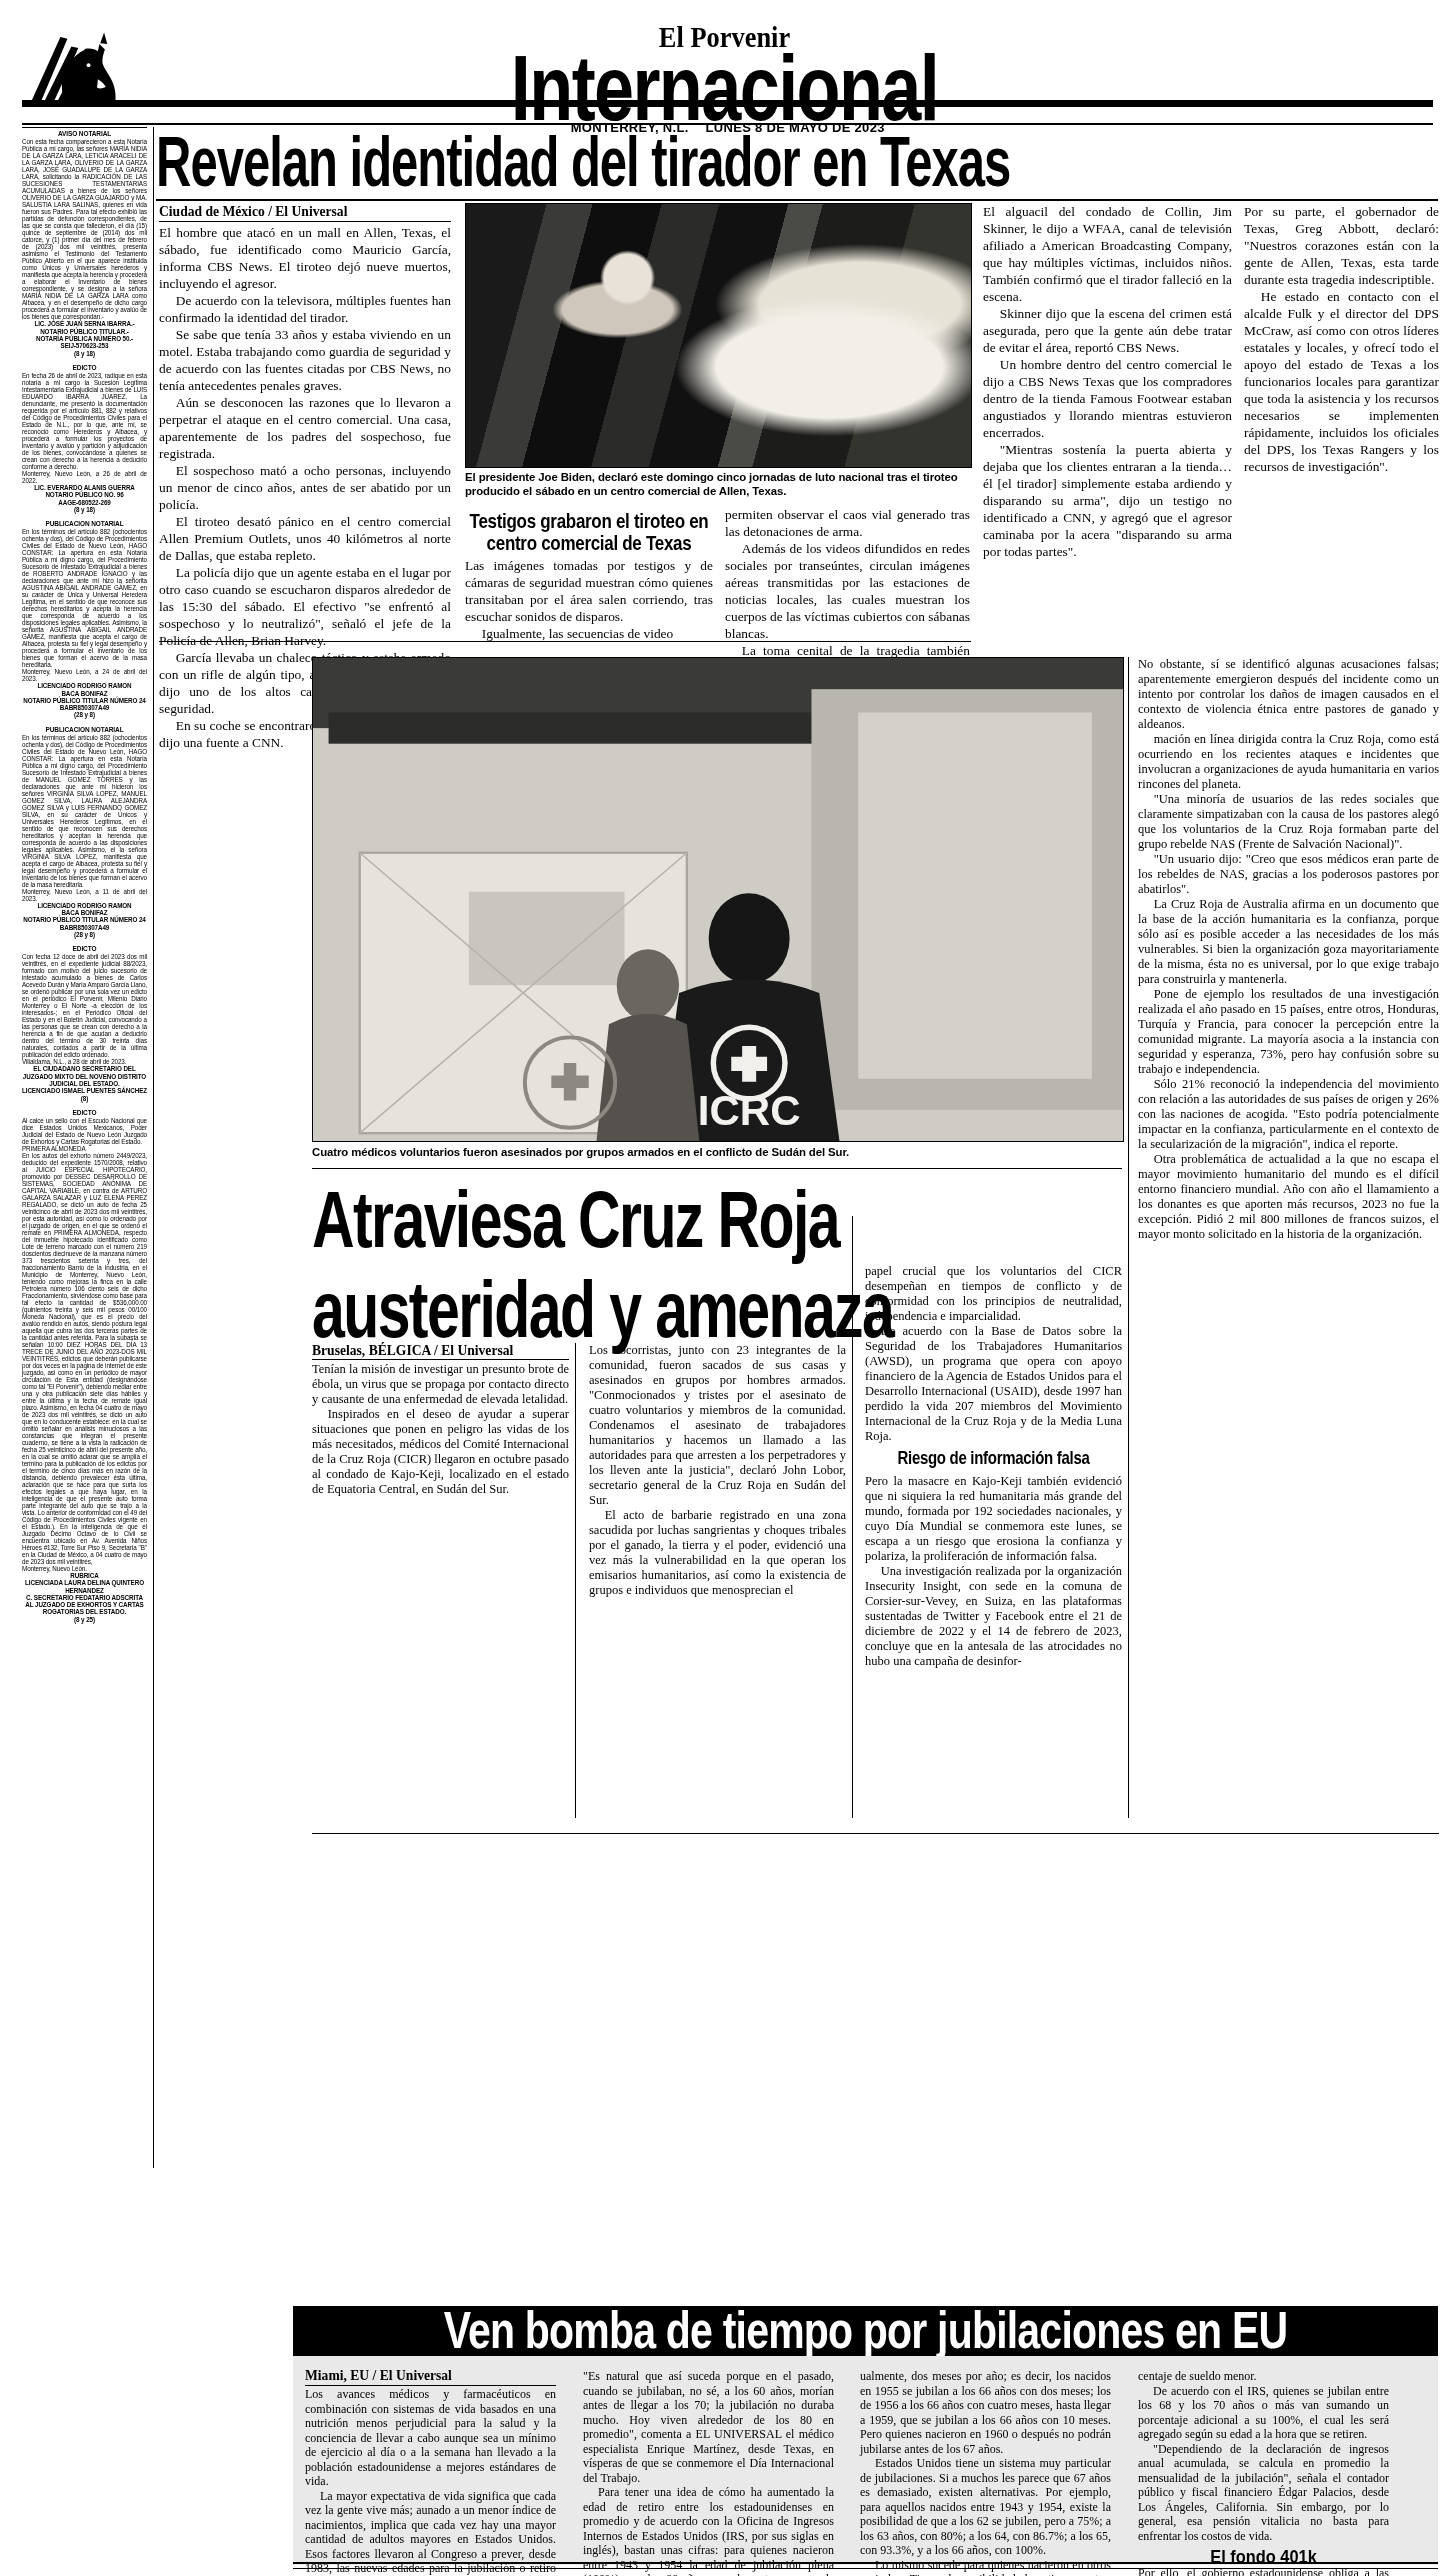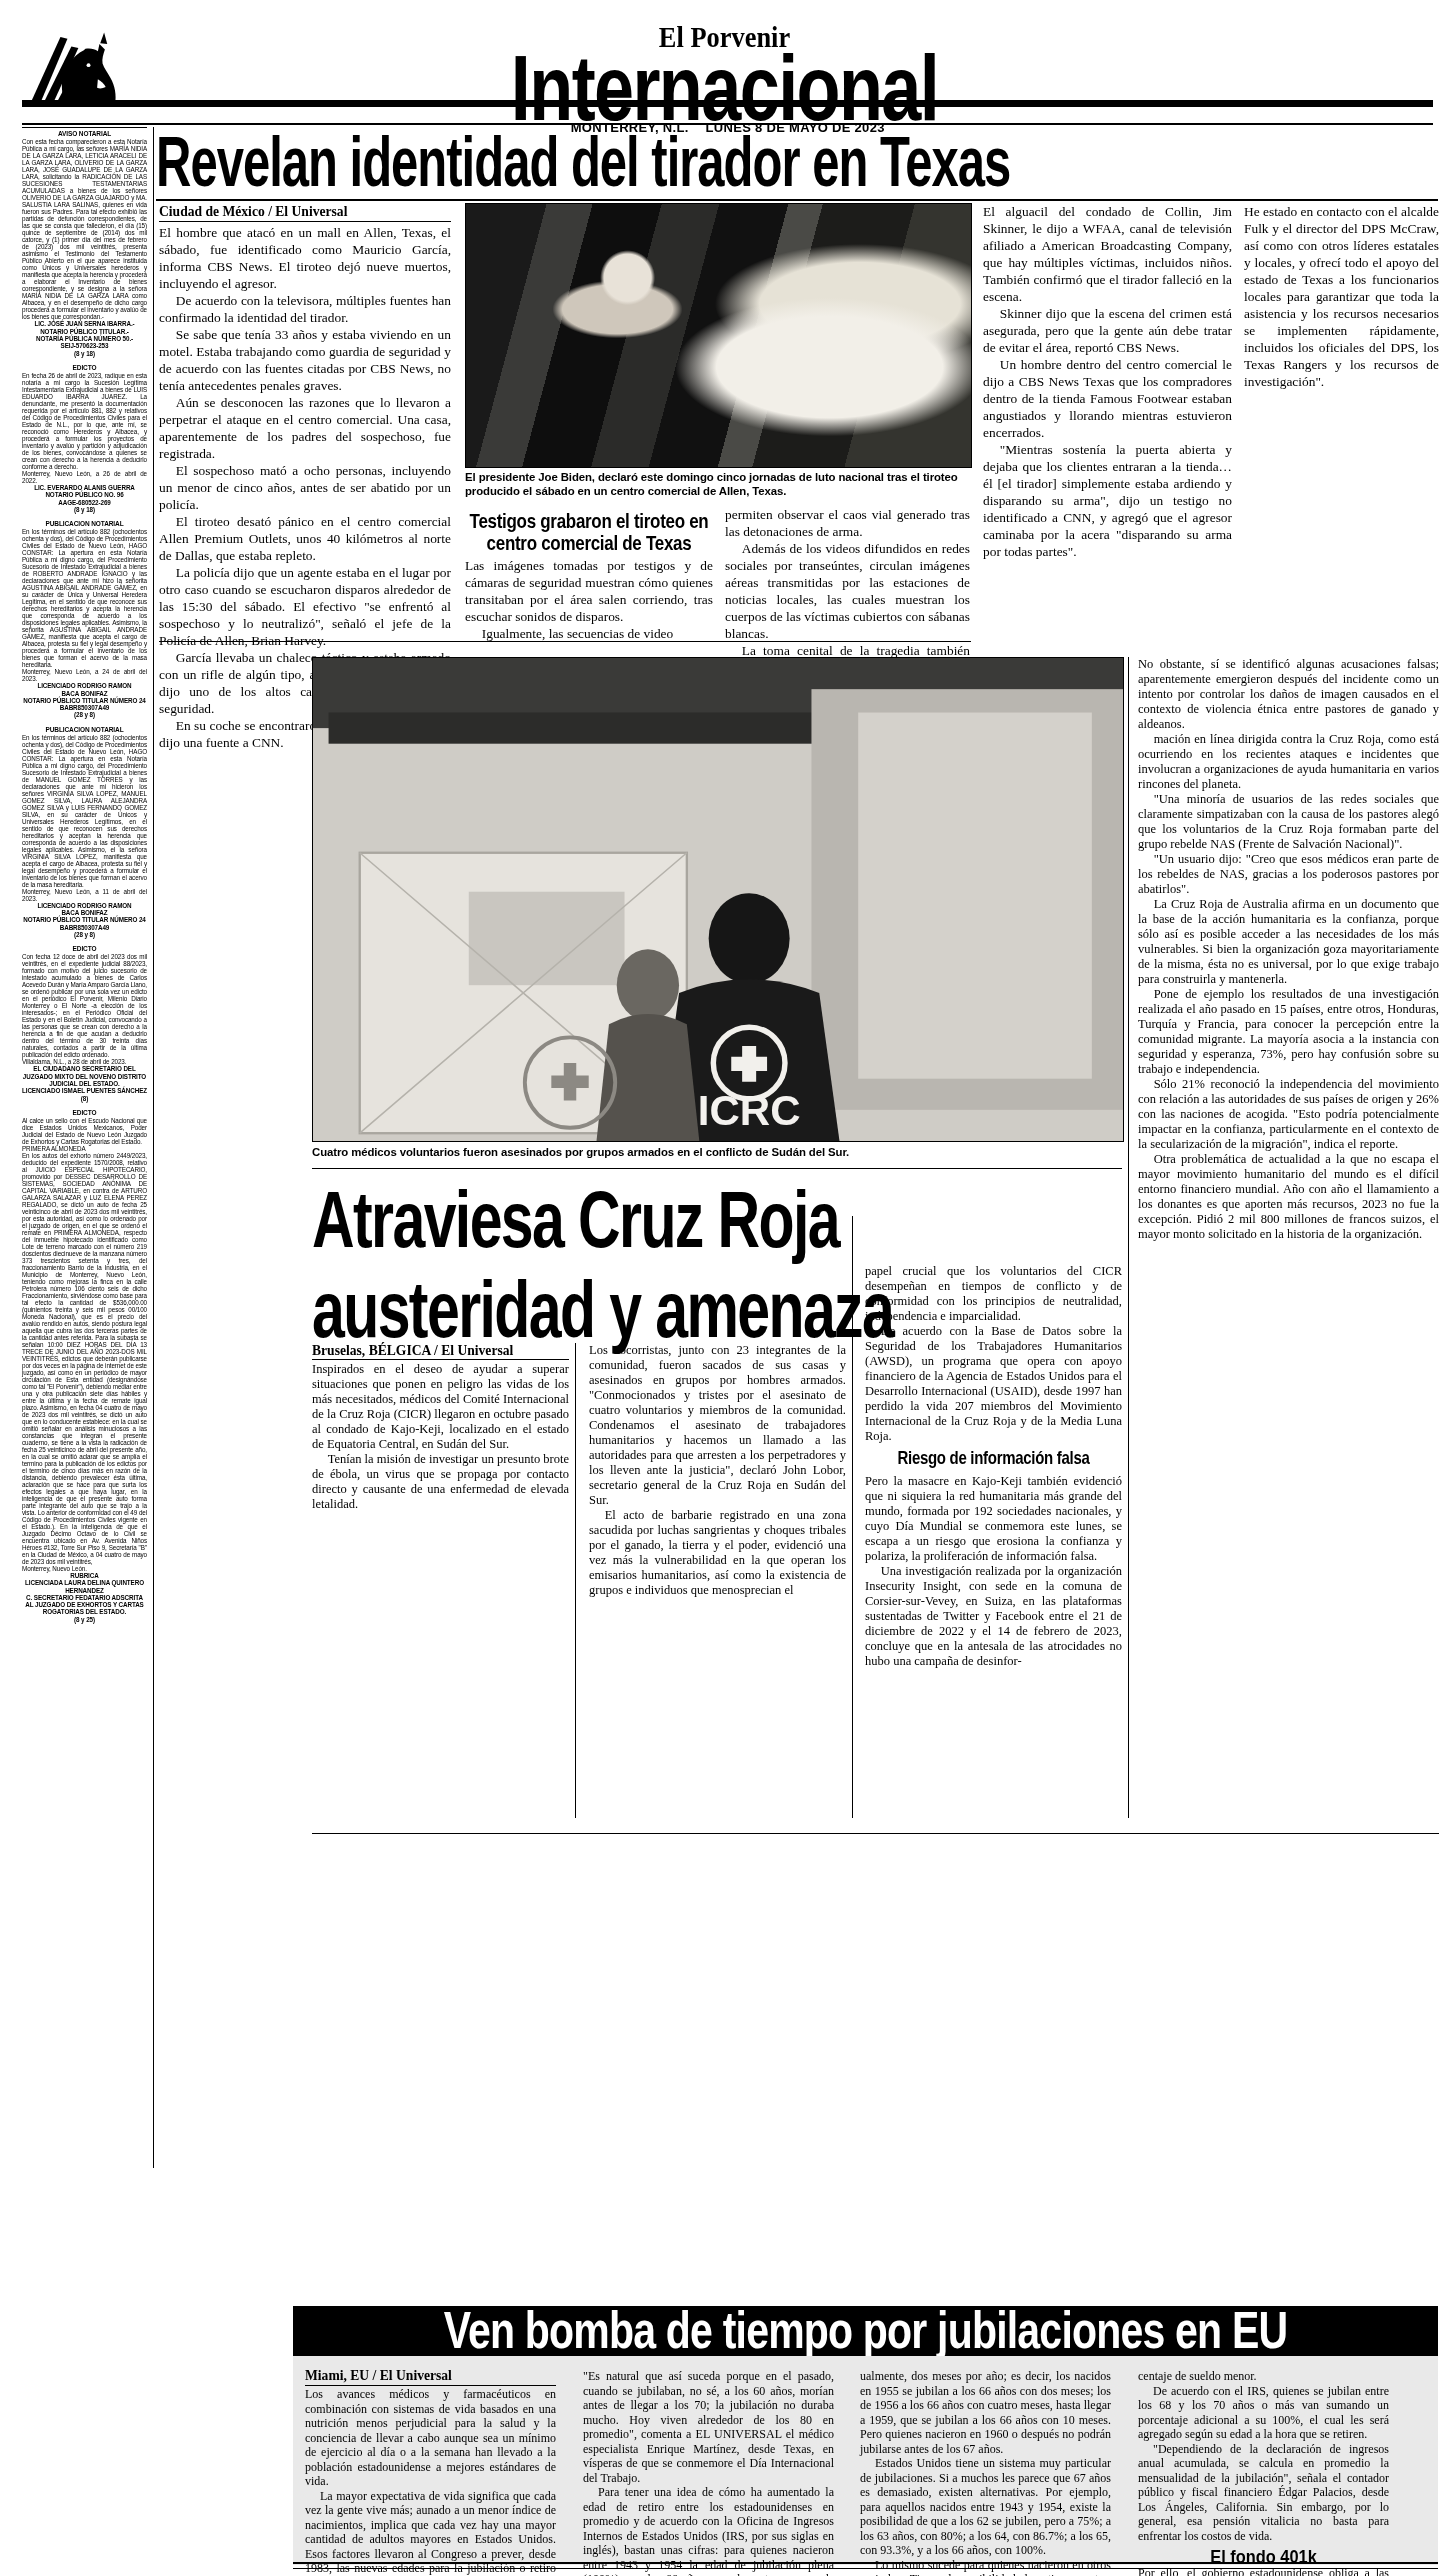--- a/index.html
+++ b/index.html
@@ -281,20 +281,21 @@
     <div class="col storytxt" style="left:983px;top:76px;width:249px;">
       <div id="main-c4a">
           <p>El alguacil del condado de Collin, Jim Skinner, le dijo a WFAA, canal de televisión afiliado a American Broadcasting Company, que hay múltiples víctimas, incluidos niños. También confirmó que el tirador falleció en la escena.</p>
           <p>Skinner dijo que la escena del crimen está asegurada, pero que la gente aún debe tratar de evitar el área, reportó CBS News.</p>
           <p>Un hombre dentro del centro comercial le dijo a CBS News Texas que los compradores dentro de la tienda Famous Footwear estaban angustiados y llorando mientras estuvieron encerrados.</p>
           <p>"Mientras sostenía la puerta abierta y dejaba que los clientes entraran a la tienda… él [el tirador] simplemente estaba ardiendo y disparando su arma", dijo un testigo no identificado a CNN, y agregó que el agresor caminaba por la acera "disparando su arma por todas partes".</p>
         </div>
     </div>
     <div class="col storytxt" style="left:1244px;top:76px;width:195px;">
       <div id="main-c4b">
+          <p>Por su parte, el gobernador de Texas, Greg Abbott, declaró: "Nuestros corazones están con la gente de Allen, Texas, esta tarde durante esta tragedia indescriptible.</p>
           <p>He estado en contacto con el alcalde Fulk y el director del DPS McCraw, así como con otros líderes estatales y locales, y ofrecí todo el apoyo del estado de Texas a los funcionarios locales para garantizar que toda la asistencia y los recursos necesarios se implementen rápidamente, incluidos los oficiales del DPS, los Texas Rangers y los recursos de investigación".</p>
         </div>
     </div>
 
     <div class="hr-thin" style="left:159px;top:514px;width:812px;"></div>
 
     <div class="photo ph-icrc" style="left:312px;top:530px;width:810px;height:483px;">
       <svg class="ph-inner" viewBox="0 0 1040 620" preserveAspectRatio="none" aria-hidden="true">
         <rect x="0" y="0" width="1040" height="620" fill="#cfccc6"></rect>
         <rect x="0" y="0" width="1040" height="90" fill="#3a3a38"></rect>
@@ -335,22 +336,22 @@
           <p>La Cruz Roja de Australia afirma en un documento que la base de la acción humanitaria es la confianza, porque sólo así es posible acceder a las necesidades de los más vulnerables. Si bien la organización goza mayoritariamente de la misma, ésta no es universal, por lo que exige trabajo para construirla y mantenerla.</p>
           <p>Pone de ejemplo los resultados de una investigación realizada el año pasado en 15 países, entre otros, Honduras, Turquía y Francia, para conocer la percepción entre la comunidad migrante. La mayoría asocia a la instancia con seguridad y esperanza, 73%, pero hay confusión sobre su trabajo e independencia.</p>
           <p>Sólo 21% reconoció la independencia del movimiento con relación a las autoridades de sus países de origen y 26% con las naciones de acogida. "Esto podría potencialmente impactar en la confianza, particularmente en el contexto de la secularización de la migración", indica el reporte.</p>
           <p>Otra problemática de actualidad a la que no escapa el mayor movimiento humanitario del mundo es el difícil entorno financiero mundial. Año con año el llamamiento a los donantes es que aporten más recursos, 2023 no fue la excepción. Pidió 2 mil 800 millones de francos suizos, el mayor monto solicitado en la historia de la organización.</p>
         </div>
     </div>
 
     <div class="col storytxt small" style="left:312px;top:1216px;width:257px;">
       <span class="srcline">Bruselas, BÉLGICA / El Universal</span>
       <div id="cr-c1">
+          <p>Tenían la misión de investigar un presunto brote de ébola, un virus que se propaga por contacto directo y causante de una enfermedad de elevada letalidad.</p>
           <p>Inspirados en el deseo de ayudar a superar situaciones que ponen en peligro las vidas de los más necesitados, médicos del Comité Internacional de la Cruz Roja (CICR) llegaron en octubre pasado al condado de Kajo-Keji, localizado en el estado de Equatoria Central, en Sudán del Sur.</p>
-          <p>Tenían la misión de investigar un presunto brote de ébola, un virus que se propaga por contacto directo y causante de una enfermedad de elevada letalidad.</p>
         </div>
     </div>
     <div class="col storytxt small" style="left:589px;top:1216px;width:257px;">
       <div id="cr-c2">
           <p>Los socorristas, junto con 23 integrantes de la comunidad, fueron sacados de sus casas y asesinados en grupos por hombres armados. "Conmocionados y tristes por el asesinato de cuatro voluntarios y miembros de la comunidad. Condenamos el asesinato de trabajadores humanitarios y hacemos un llamado a las autoridades para que arresten a los perpetradores y los lleven ante la justicia", declaró John Lobor, secretario general de la Cruz Roja en Sudán del Sur.</p>
           <p>El acto de barbarie registrado en una zona sacudida por luchas sangrientas y choques tribales por el ganado, la tierra y el poder, evidenció una vez más la vulnerabilidad en la que operan los emisarios humanitarios, así como la existencia de grupos e individuos que menosprecian el</p>
         </div>
     </div>
     <div class="col storytxt small" style="left:865px;top:1089px;width:257px;margin-top:48px;">
       <div id="cr-c3">

